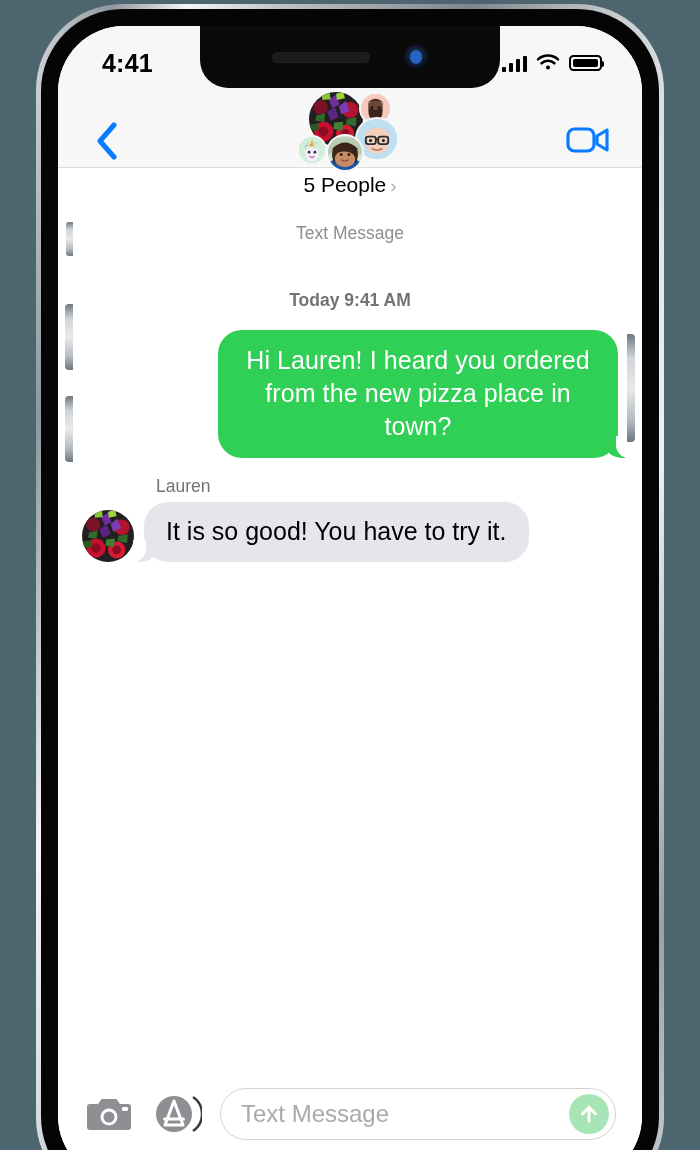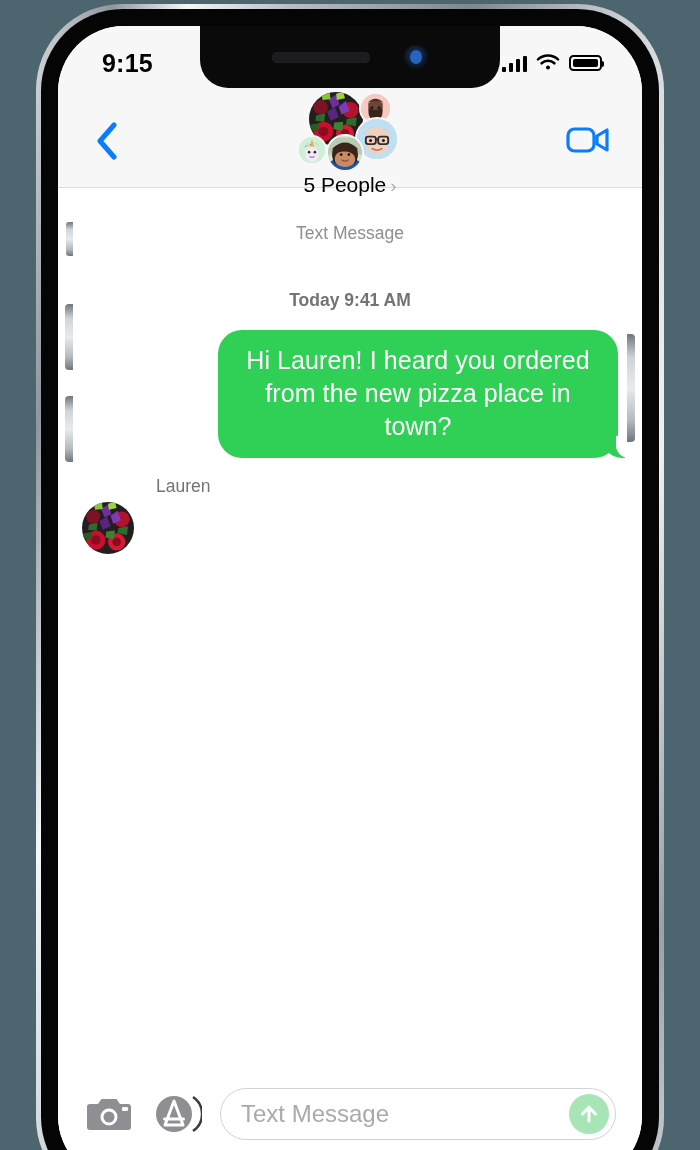--- a/index.html
+++ b/index.html
@@ -88,21 +88,21 @@
     border-radius: 4.5px; padding: 1.6px; position: relative;
   }
   .batt::after {
     content:""; position:absolute; right:-4.2px; top:4.4px;
     width:2.6px; height:6px; background:#000; border-radius:0 2px 2px 0;
   }
   .batt span { display:block; width:100%; height:100%; background:#000; border-radius:2px; }
 
   
   .nav {
-    position: absolute; top: 62px; left: 0; right: 0; height: 100px;
+    position: absolute; top: 62px; left: 0; right: 0; height: 80px;
     background: #f7f7f7;
     border-bottom: 1px solid #dcdcdc;
     z-index: 12;
   }
   .back-btn {
     position: absolute; left: 27px; top: 30px;
     width: 44px; height: 46px;
     display: flex; align-items: center; justify-content: center;
     cursor: pointer;
   }
@@ -249,21 +249,21 @@
 
   <div class="phone-bezel">
     <div class="screen">
 
       <div class="notch">
         <div class="notch-speaker"></div>
         <div class="notch-camera"></div>
       </div>
 
       <div class="statusbar">
-        <div class="status-time">9:15</div>
+        <div class="status-time">4:41</div>
         <div class="status-right">
           <div class="sig">
               <i></i>
               <i></i>
               <i></i>
               <i></i>
             </div>
           <svg width="24" height="18" viewBox="0 0 24 18">
             <path d="M12 15.6a2 2 0 1 0 0-4 2 2 0 0 0 0 4z" fill="#000"></path>
             <path d="M5.6 9.3a9.6 9.6 0 0 1 12.8 0" stroke="#000" stroke-width="2.5" fill="none" stroke-linecap="round"></path>
@@ -403,20 +403,21 @@
                 <path d="M33 16 L41 10 L45 21 L36 25 Z" fill="#7e3bb5"></path>
                 <path d="M20 22 L29 17 L33 28 L24 32 Z" fill="#5a2483"></path>
                 <path d="M8 26 L18 24 L17 33 L7 32 Z" fill="#2f6b2a"></path>
                 <path d="M42 30 L53 28 L52 38 L41 36 Z" fill="#2f6b2a"></path>
                 <path d="M28 34 L38 33 L37 43 L27 41 Z" fill="#3c8232"></path>
                 <path d="M2 36 L11 35 L10 44 L1 42 Z" fill="#265c22"></path>
                 <path d="M30 2 L38 0 L40 7 L31 9 Z" fill="#9cd43d"></path>
                 <path d="M14 2 L23 1 L24 8 L15 9 Z" fill="#8ac43a"></path>
               </svg>
             </div>
+            <div class="bubble-in">It is so good! You have to try it.</div>
           </div>
         </div>
       </div>
 
       <div class="toolbar">
         <div class="tool-icon">
           <svg width="46" height="38" viewBox="0 0 46 38">
             <path d="M4 9 h8 l3.5 -5 h15 L34 9 h8 a3 3 0 0 1 3 3 v20 a3 3 0 0 1 -3 3 H4 a3 3 0 0 1 -3 -3 V12 a3 3 0 0 1 3 -3z" fill="#8e8e93"></path>
             <circle cx="23" cy="22" r="8.5" fill="#fff"></circle>
             <circle cx="23" cy="22" r="5.5" fill="#8e8e93"></circle>

